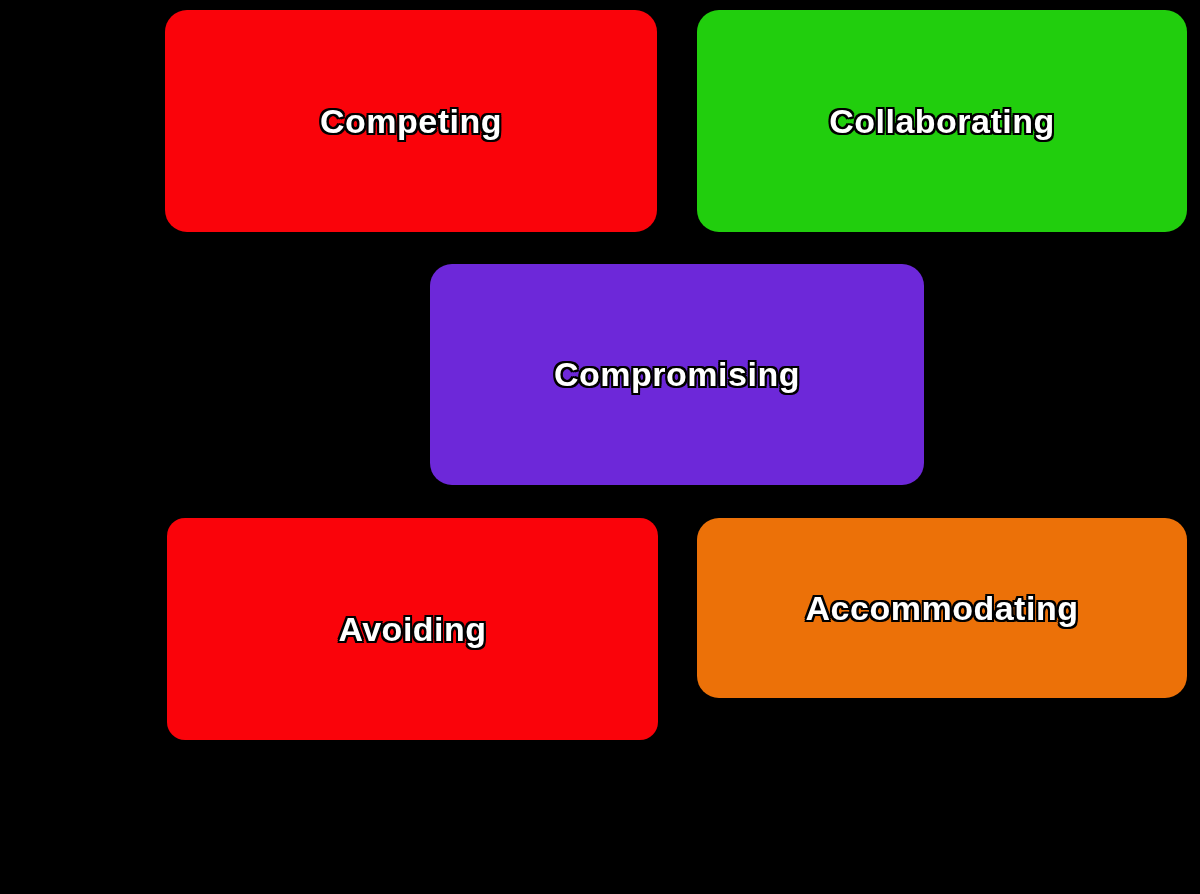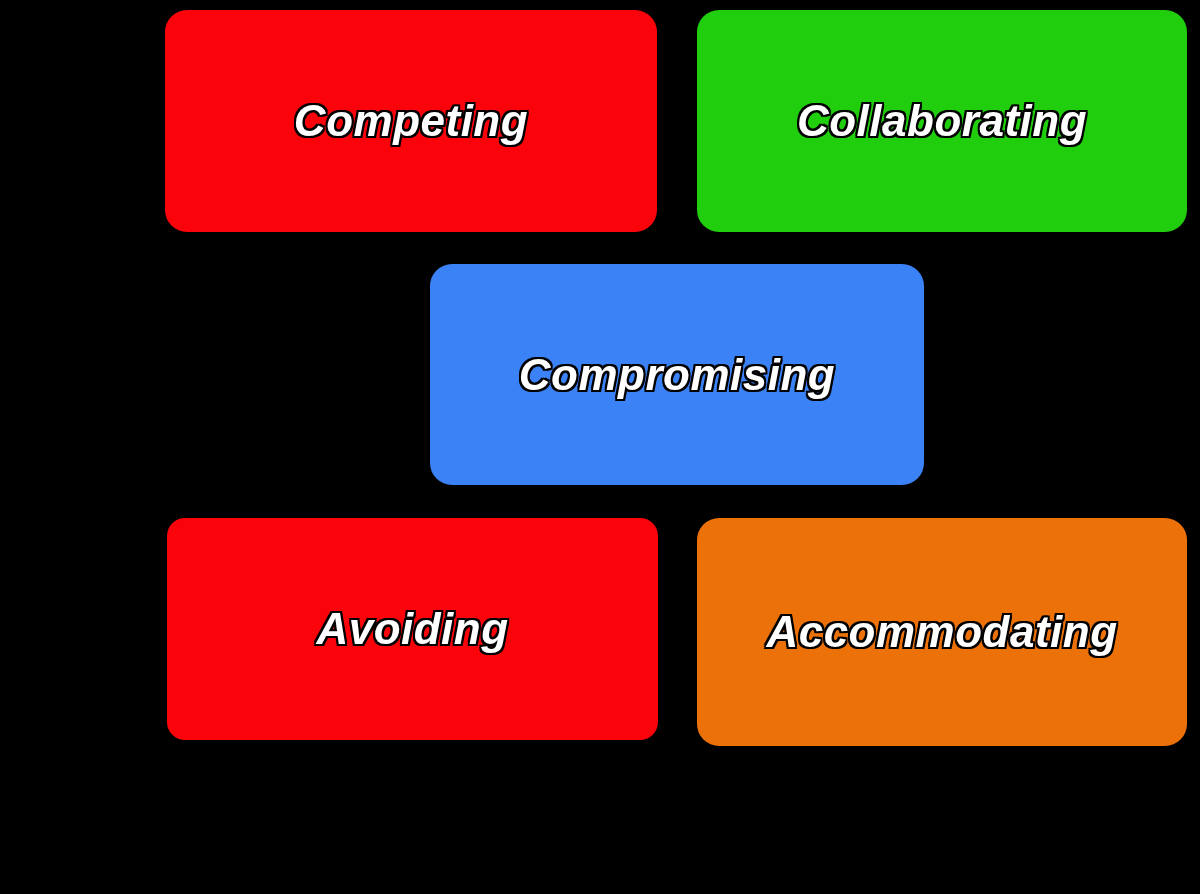--- a/index.html
+++ b/index.html
@@ -17,51 +17,50 @@
   }
   .style-box {
     position: absolute;
     border-radius: 22px;
     display: flex;
     align-items: center;
     justify-content: center;
   }
   .style-box .label {
     color: #ffffff;
-    font-size: 44px;
+    font-size: 34px;
     font-weight: bold;
     letter-spacing: 0.5px;
     text-shadow:
       -2px -2px 0 #000,  2px -2px 0 #000,
       -2px  2px 0 #000,  2px  2px 0 #000,
       -2px  0   0 #000,  2px  0   0 #000,
        0   -2px 0 #000,  0    2px 0 #000;
-    font-style: italic;
   }
   
   .box-competing     { left: 165px; top: 10px;  width: 492px; height: 222px; }
   .box-collaborating { left: 697px; top: 10px;  width: 490px; height: 222px; }
   .box-compromising  { left: 430px; top: 264px; width: 494px; height: 221px; }
   .box-avoiding      { left: 167px; top: 518px; width: 491px; height: 222px; border-radius: 18px; }
-  .box-accommodating { left: 697px; top: 518px; width: 490px; height: 228px; }
+  .box-accommodating { left: 697px; top: 518px; width: 490px; height: 180px; }
 </style>
 </head>
 <body>
 
 <div class="canvas">
 
   <div class="style-box box-competing" style="background-color: rgb(250, 3, 10);">
     <span class="label">Competing</span>
   </div>
 
   <div class="style-box box-collaborating" style="background-color: rgb(33, 206, 13);">
     <span class="label">Collaborating</span>
   </div>
 
-  <div class="style-box box-compromising" style="background-color: #3b82f6; text-align: center;">
+  <div class="style-box box-compromising" style="background-color: #6d28d9; text-align: center;">
     <span class="label">Compromising</span>
   </div>
 
   <div class="style-box box-avoiding" style="background-color: rgb(250, 3, 10);">
     <span class="label">Avoiding</span>
   </div>
 
   <div class="style-box box-accommodating" style="background-color: rgb(236, 113, 8);">
     <span class="label">Accommodating</span>
   </div>

